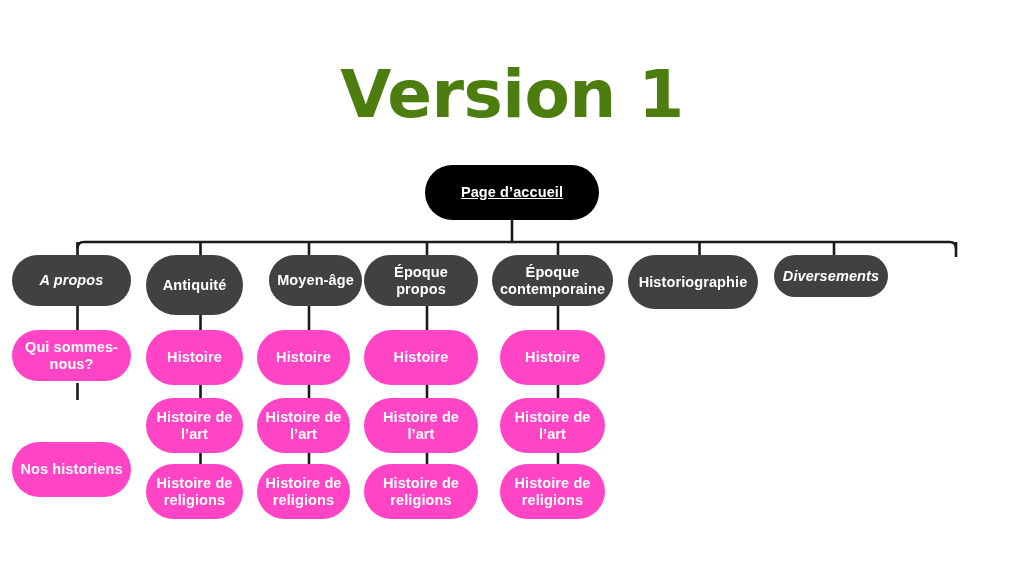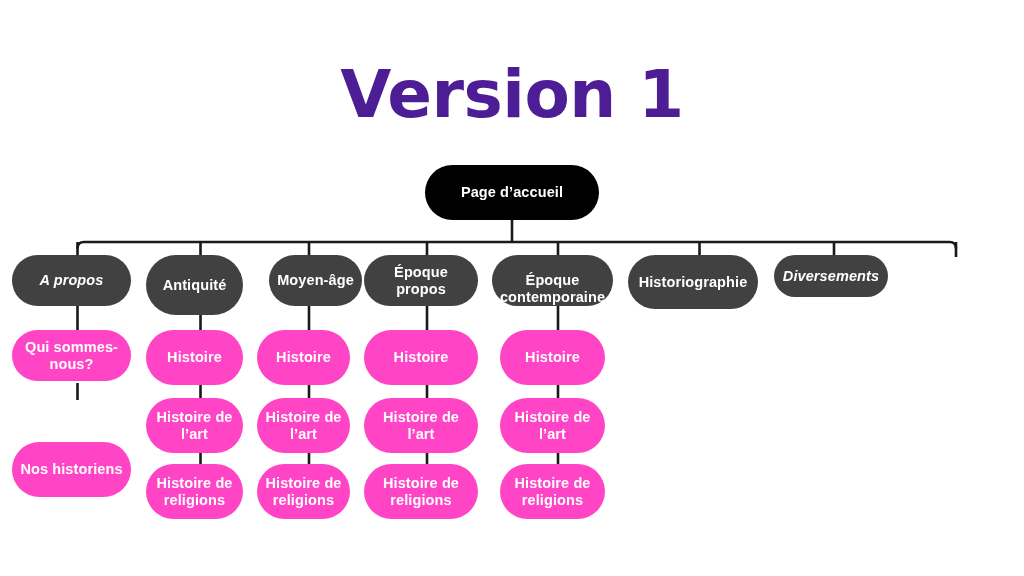--- a/index.html
+++ b/index.html
@@ -25,21 +25,21 @@
   #page-title {
     position: absolute;
     top: 55px;
     left: 0;
     width: 1024px;
     text-align: center;
     font-size: 66px;
     line-height: 80px;
     font-weight: 700;
     letter-spacing: -0.5px;
-    color: #4c1d95;
+    color: #4d7c0f;
     font-family: "DejaVu Sans", "Liberation Sans", sans-serif;
   }
 
   
   #connectors {
     position: absolute;
     top: 0;
     left: 0;
     width: 1024px;
     height: 576px;
@@ -120,37 +120,37 @@
       <path d="M 427 304 L 427 332"></path>
       <path d="M 427 383 L 427 400"></path>
       <path d="M 427 451 L 427 466"></path>
 
       <path d="M 558 304 L 558 332"></path>
       <path d="M 558 383 L 558 400"></path>
       <path d="M 558 451 L 558 466"></path>
     </g>
   </svg>
 
-  <div class="node node-root" style="left:425px; top:165px; width:174px; height:55px;">
+  <div class="node node-root" style="left:425px; top:165px; width:174px; height:55px;text-decoration:underline;">
     <span>Page d’accueil</span>
   </div>
 
   <div class="node node-cat" style="left:12px; top:255px; width:119px; height:51px;font-style:italic;">
     <span>A propos</span>
   </div>
   <div class="node node-cat" style="left:146px; top:255px; width:97px; height:60px;">
     <span>Antiquité</span>
   </div>
   <div class="node node-cat" style="left:269px; top:255px; width:93px; height:51px;">
     <span>Moyen-âge</span>
   </div>
   <div class="node node-cat" style="left:364px; top:255px; width:114px; height:51px;">
     <span>Époque propos</span>
   </div>
-  <div class="node node-cat" style="left:492px; top:255px; width:121px; height:51px;align-items:flex-end;">
+  <div class="node node-cat" style="left:492px; top:255px; width:121px; height:51px;">
     <span>Époque contemporaine</span>
   </div>
   <div class="node node-cat" style="left:628px; top:255px; width:130px; height:54px;">
     <span>Historiographie</span>
   </div>
   <div class="node node-cat" style="left:774px; top:255px; width:114px; height:42px;font-style:italic;">
     <span>Diversements</span>
   </div>
 
   <div class="node node-sub" style="left:12px; top:330px; width:119px; height:51px;">

